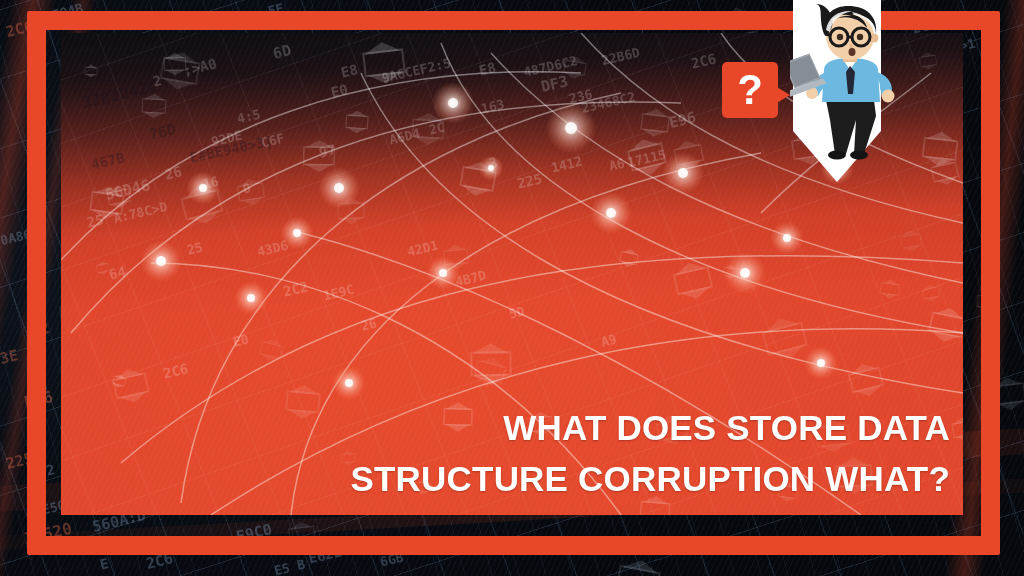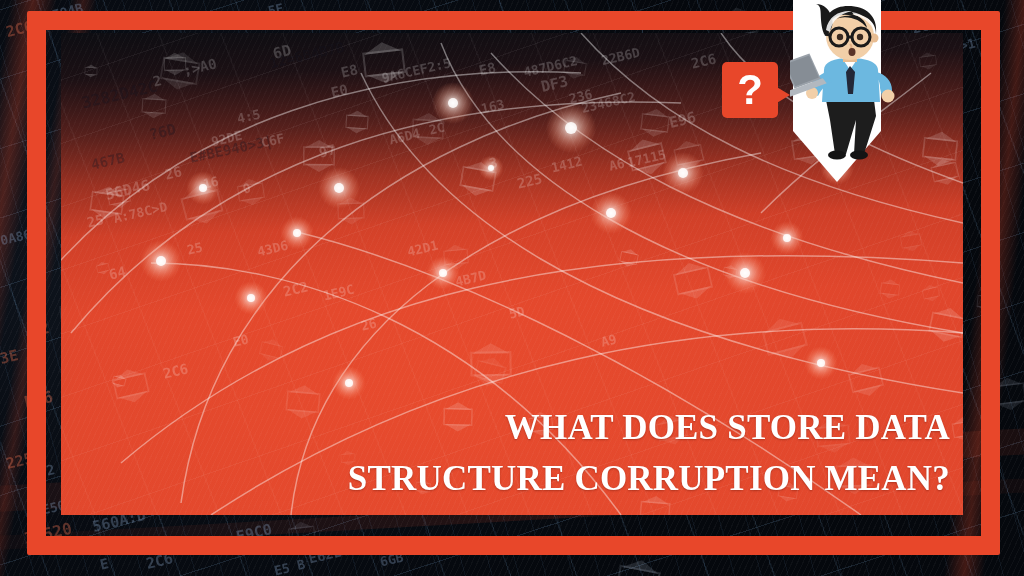--- a/index.html
+++ b/index.html
@@ -121,21 +121,21 @@
   
   .headline{
     position:absolute;right:74px;top:402px;
     text-align:right;
     color:#fff;
     font-weight:700;
     font-size:35px;
     letter-spacing:.2px;
     line-height:51px;
     text-shadow:0 1px 2px rgba(80,15,5,.35);
-    font-family:Liberation Serif, serif;
+    font-family:Liberation Sans, sans-serif;
   }
   .headline div{white-space:nowrap;}
 
   
   .banner{
     position:absolute;left:793px;top:0;width:88px;height:182px;
     background:#fff;
     clip-path:polygon(0 0, 100% 0, 100% 72%, 50% 100%, 0 72%);
     box-shadow:0 2px 10px rgba(0,0,0,.28);
   }
@@ -385,21 +385,21 @@
         <div class="hexshape" style="left: 48.4407px; top: 341.964px; transform: scale(0.66) rotate(14.6deg); opacity: 0.96;"></div>
         <div class="hexshape" style="left: 386.71px; top: 377.802px; transform: scale(1.46) rotate(1.2deg); opacity: 0.86;"></div>
         <div class="hexshape" style="left: 31.5437px; top: 229.047px; transform: scale(0.63) rotate(-13.2deg); opacity: 0.66;"></div>
       </div>
   </div>
 
   <div class="frame"></div>
 
   <div class="headline">
     <div>WHAT DOES STORE DATA</div>
-    <div>STRUCTURE CORRUPTION MEAN?</div>
+    <div>STRUCTURE CORRUPTION WHAT?</div>
   </div>
 
   <div class="banner"></div>
 
   <svg class="mascot" viewBox="0 0 132 160">
 
     <path d="M36 96 L84 96 L86 112 L74 150 L64 150 L66 116 L56 150 L45 150 L40 116 Z" fill="#1d1d1d"></path>
 
     <ellipse cx="69" cy="151" rx="9" ry="4.5" fill="#141414"></ellipse>
     <ellipse cx="47" cy="151" rx="9" ry="4.5" fill="#141414"></ellipse>

